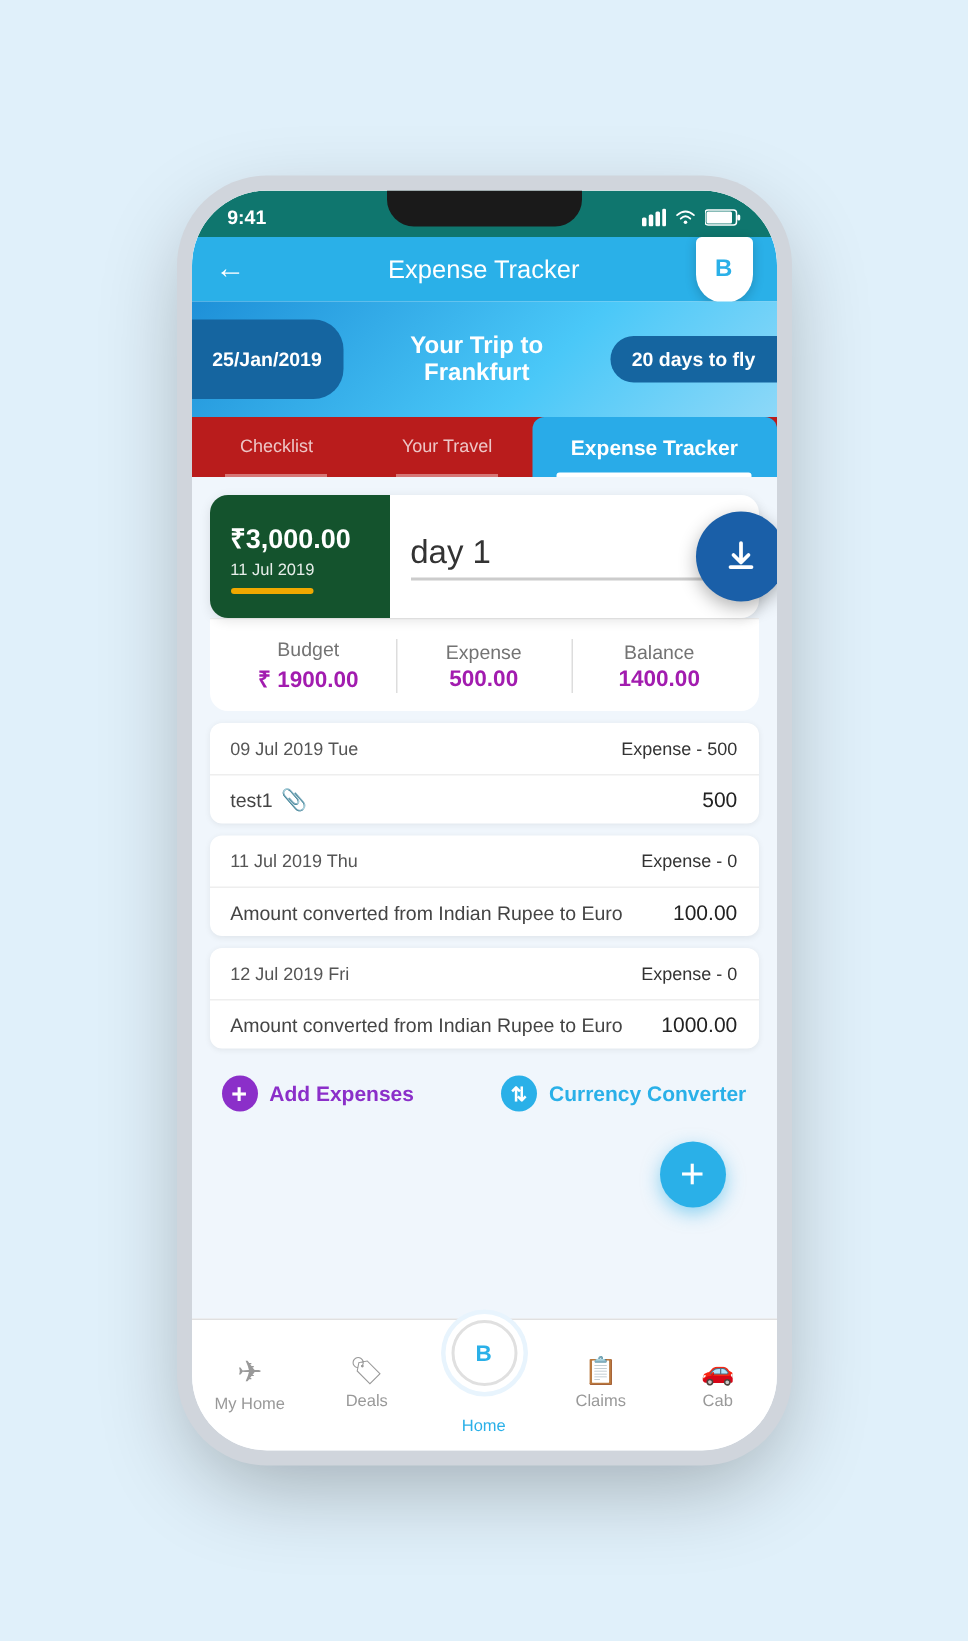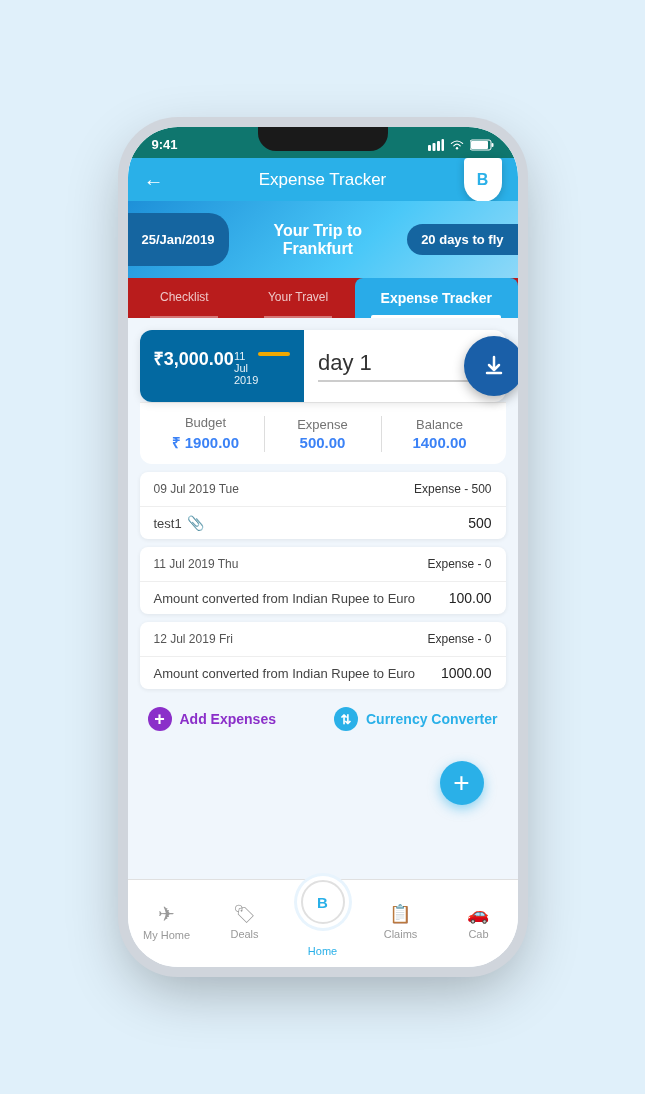--- a/index.html
+++ b/index.html
@@ -132,24 +132,25 @@
     .banner-days {
       background: #1565a0;
       color: white;
       font-size: 13px;
       font-weight: 600;
       padding: 8px 14px;
       border-radius: 20px 0 0 20px;
       white-space: nowrap;
     }
     .day-amount-box {
-      background: #0369a1;
+      background: #14532d;
       padding: 16px 14px;
       min-width: 120px;
       display: flex;
+      flex-direction: column;
       align-items: flex-start;
       justify-content: center;
     }
     .rupee-amount {
       color: white;
       font-size: 18px;
       font-weight: 700;
     }
     .amount-date {
       color: rgba(255,255,255,0.9);
@@ -201,21 +202,21 @@
       flex-direction: column;
       align-items: center;
     }
     .budget-label {
       font-size: 13px;
       color: #737373;
       font-weight: 500;
     }
     .budget-value {
       font-size: 15px;
-      color: #3b82f6;
+      color: #a21caf;
       font-weight: 600;
       margin-top: 2px;
     }
     .budget-divider {
       width: 1px;
       height: 36px;
       background: #ddd;
     }
     
     .expense-section {

